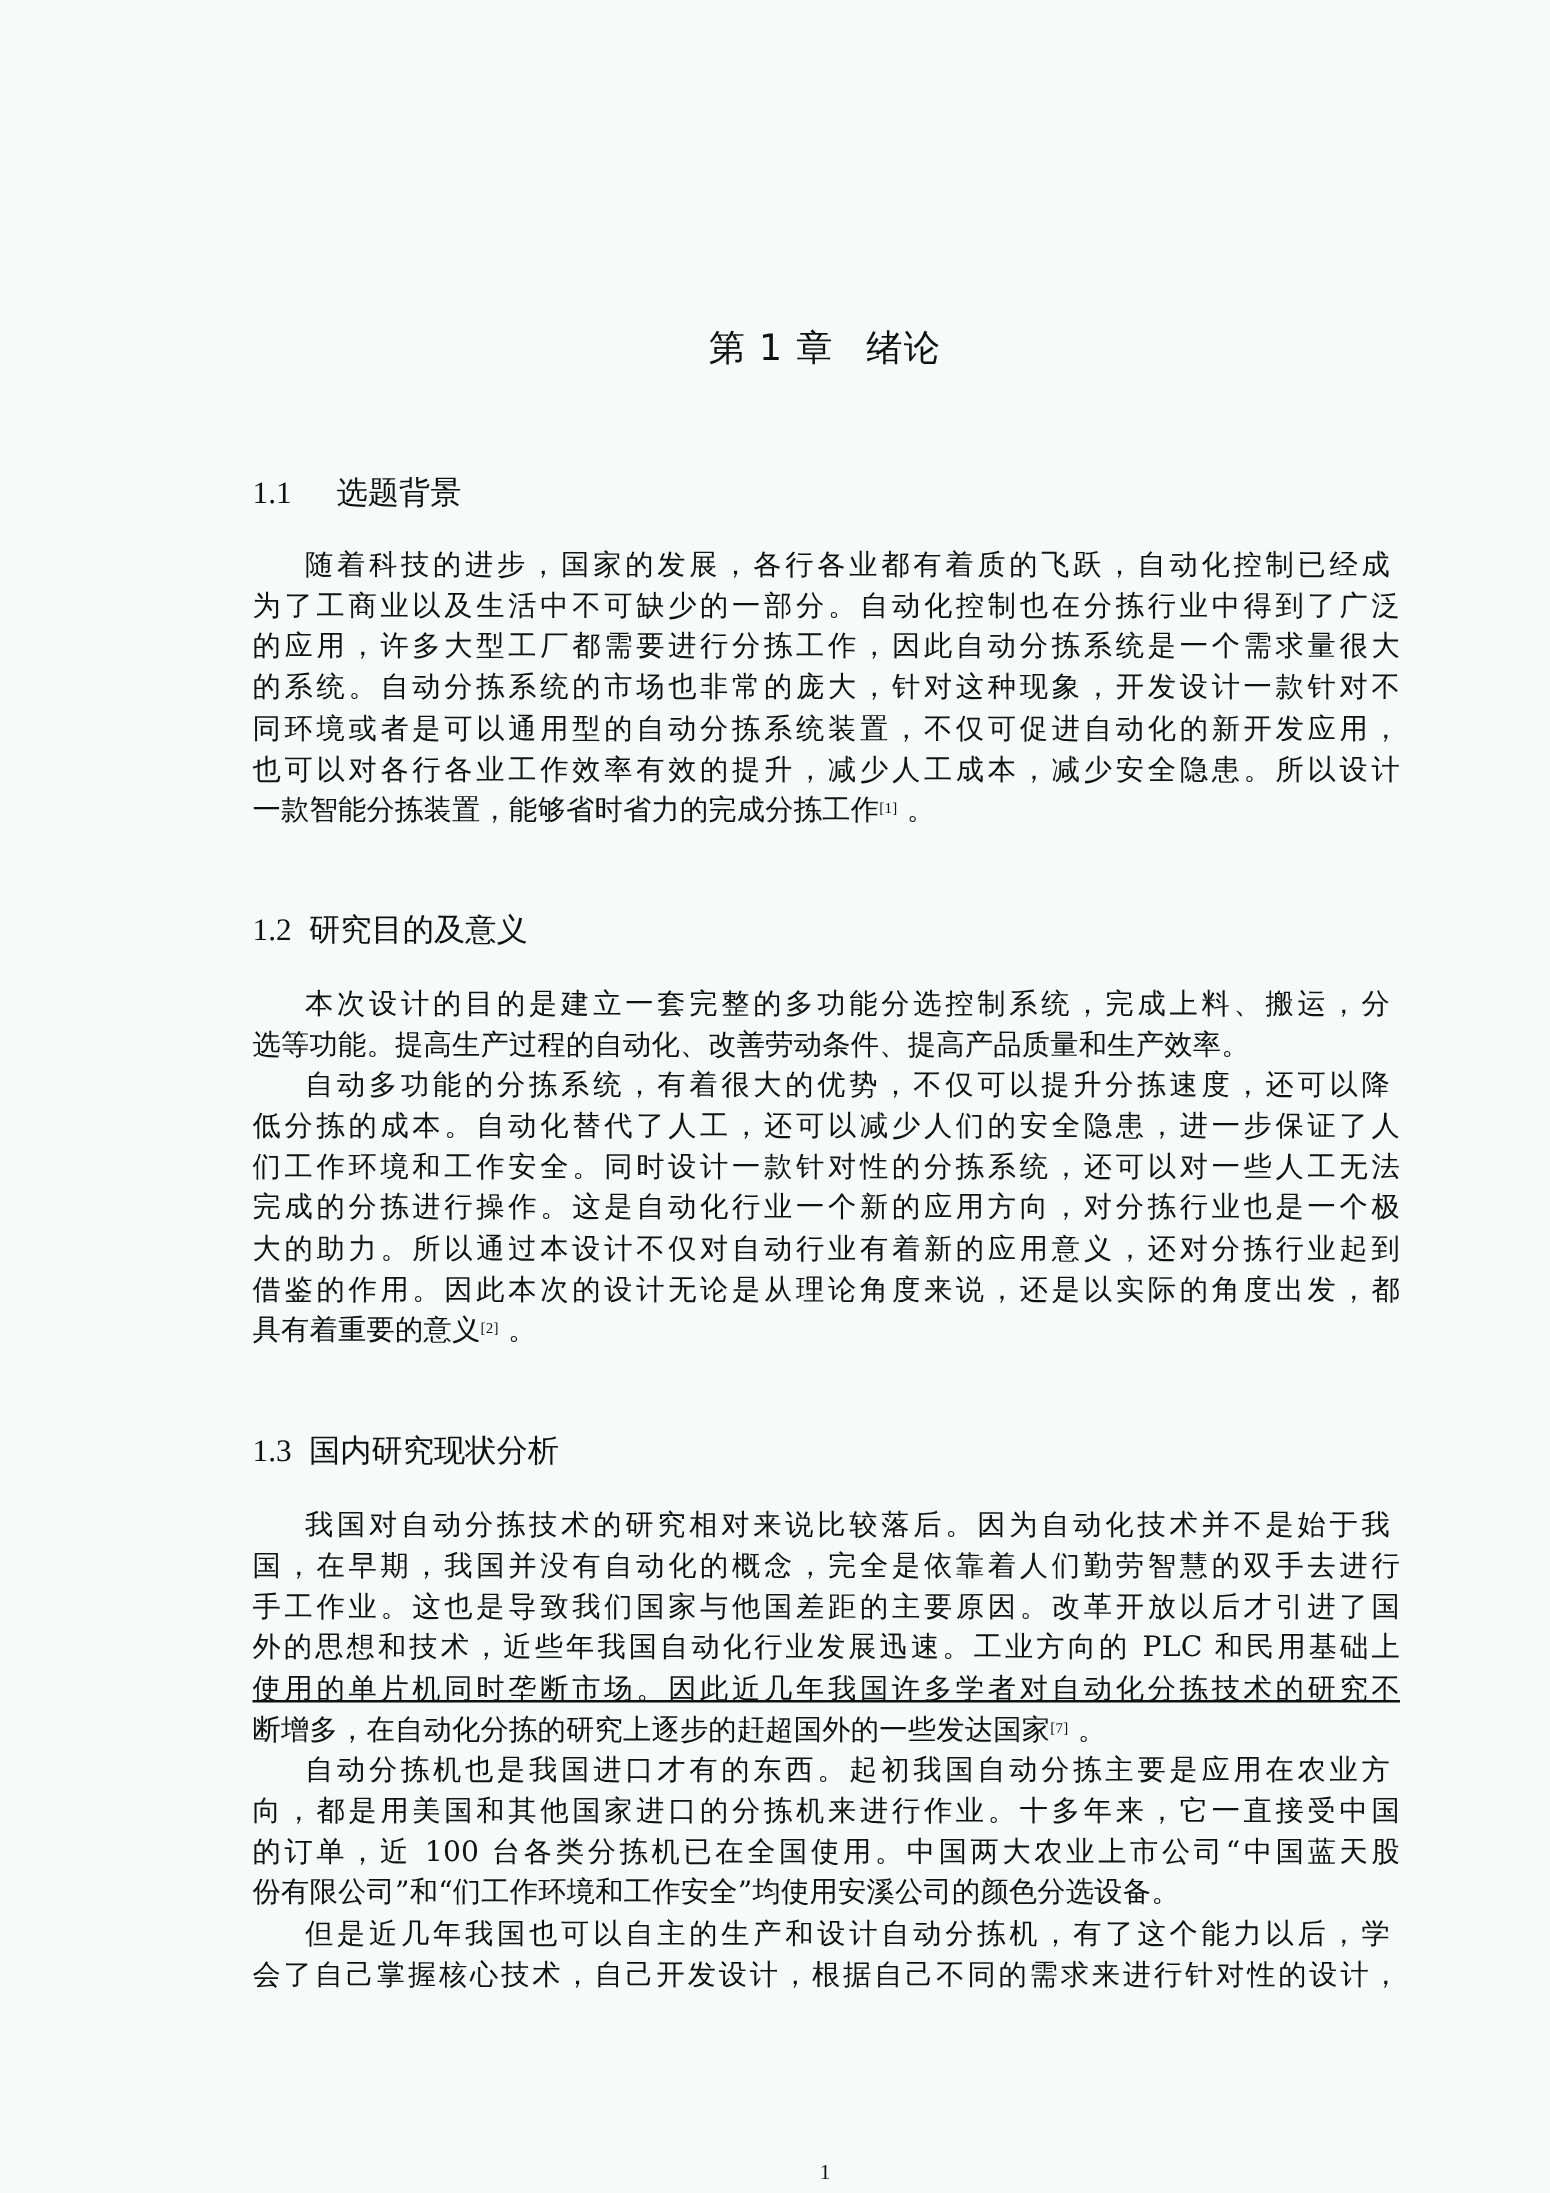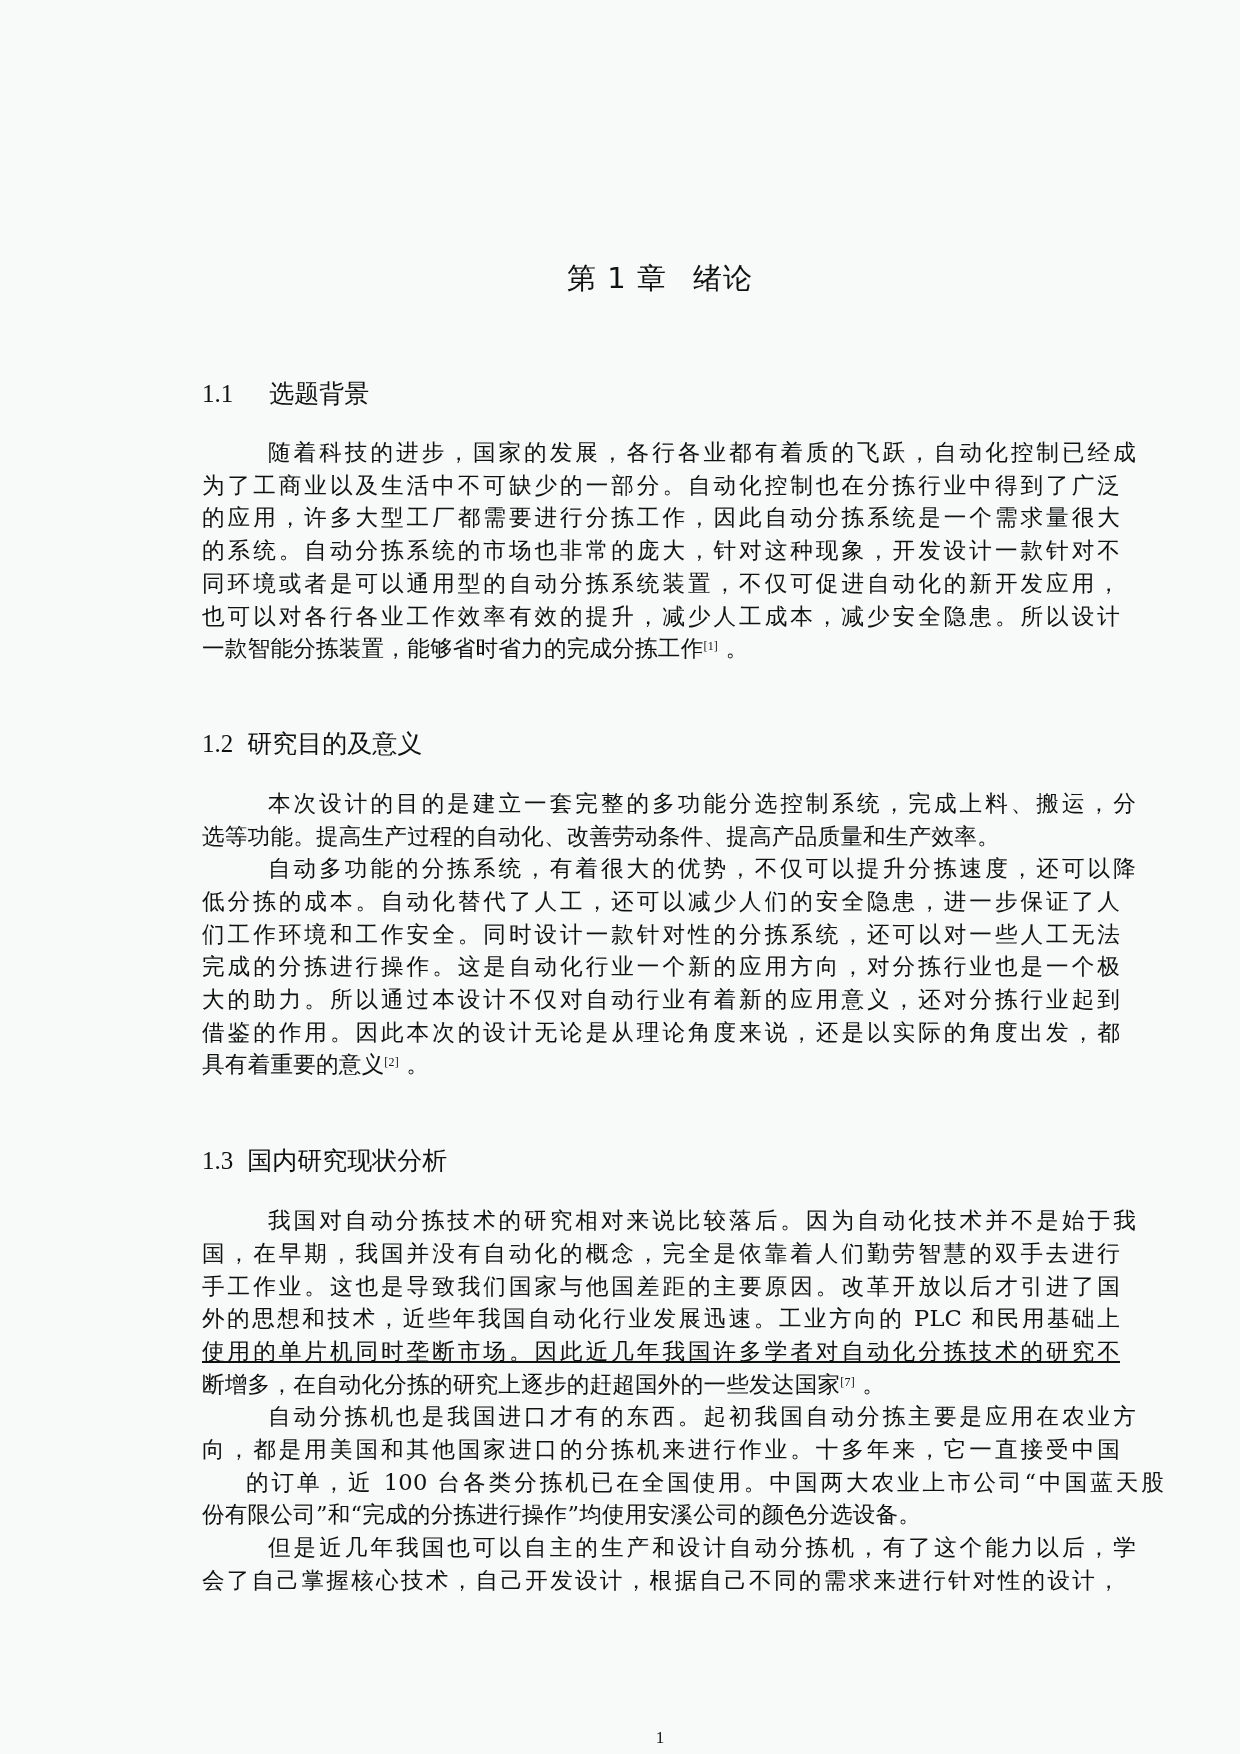--- a/index.html
+++ b/index.html
@@ -28,21 +28,21 @@
   .section-heading .num { font-family: "Liberation Serif", serif; font-size: 25px; }
   .section-heading .sp1 { display: inline-block; width: 36px; }
   .section-heading .sp2 { display: inline-block; width: 14px; }
   .line {
     position: absolute; left: 202px; width: 918px;
     font-size: 22.6px; line-height: 32px; height: 32px;
     white-space: nowrap;
     text-align: justify; text-align-last: justify;
     letter-spacing: 0.2px;
   }
-  .line.indent { left: 268px; width: 868px; }
+  .line.indent { left: 244px; width: 868px; }
   .line.last { text-align-last: left; }
   .line sup { font-size: 12px; vertical-align: top; position: relative; top: -2px; font-family: "Liberation Serif", serif; }
   .page-number {
     position: absolute; top: 1738px; left: 0; width: 1320px;
     text-align: center; font-family: "Liberation Serif", serif; font-size: 17px;
   }
 </style>
 </head>
 <body>
 
@@ -94,22 +94,22 @@
     <div class="line" style="top:1237px;">国，在早期，我国并没有自动化的概念，完全是依靠着人们勤劳智慧的双手去进行</div>
     <div class="line" style="top:1270px;">手工作业。这也是导致我们国家与他国差距的主要原因。改革开放以后才引进了国</div>
     <div class="line" style="top:1302px;">外的思想和技术，近些年我国自动化行业发展迅速。工业方向的 PLC 和民用基础上</div>
     <div class="line" style="top:1335px;text-decoration:underline;">使用的单片机同时垄断市场。因此近几年我国许多学者对自动化分拣技术的研究不</div>
     <div class="line last" style="top:1368px;"><span>断增多，在自动化分拣的研究上逐步的赶超国外的一些发达国家</span><sup>[7]</sup><span> 。</span></div>
   </div>
 
   <div>
     <div class="line indent" style="top:1400px;">自动分拣机也是我国进口才有的东西。起初我国自动分拣主要是应用在农业方</div>
     <div class="line" style="top:1433px;">向，都是用美国和其他国家进口的分拣机来进行作业。十多年来，它一直接受中国</div>
-    <div class="line" style="top:1466px;margin-left:44px;">的订单，近 100 台各类分拣机已在全国使用。中国两大农业上市公司“中国蓝天股</div>
-    <div class="line last" style="top:1498px;">份有限公司”和“完成的分拣进行操作”均使用安溪公司的颜色分选设备。</div>
+    <div class="line" style="top:1466px;">的订单，近 100 台各类分拣机已在全国使用。中国两大农业上市公司“中国蓝天股</div>
+    <div class="line last" style="top:1498px;">份有限公司”和“们工作环境和工作安全”均使用安溪公司的颜色分选设备。</div>
   </div>
 
   <div>
     <div class="line indent" style="top:1531px;">但是近几年我国也可以自主的生产和设计自动分拣机，有了这个能力以后，学</div>
     <div class="line" style="top:1564px;">会了自己掌握核心技术，自己开发设计，根据自己不同的需求来进行针对性的设计，</div>
   </div>
 
   <div class="page-number" style="top:1728px;">1</div>
 </div>
 

